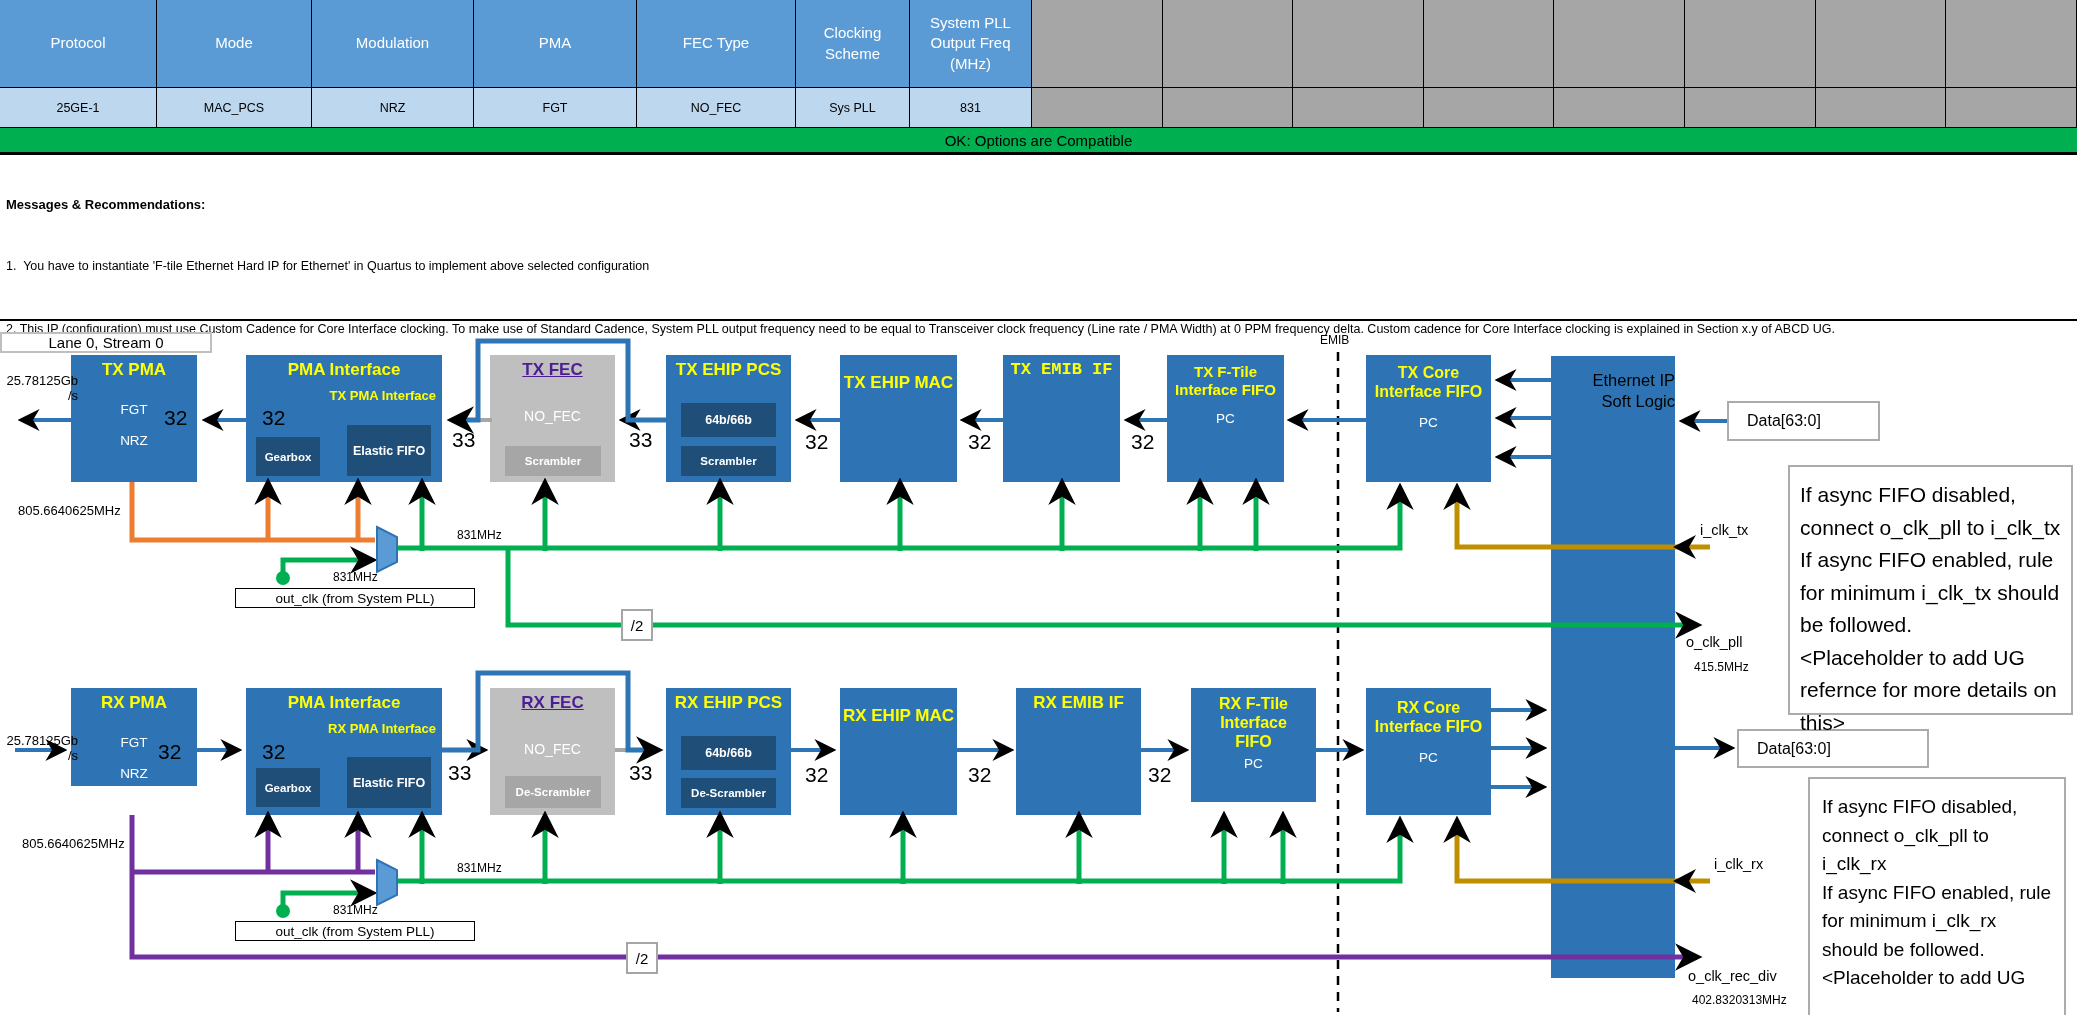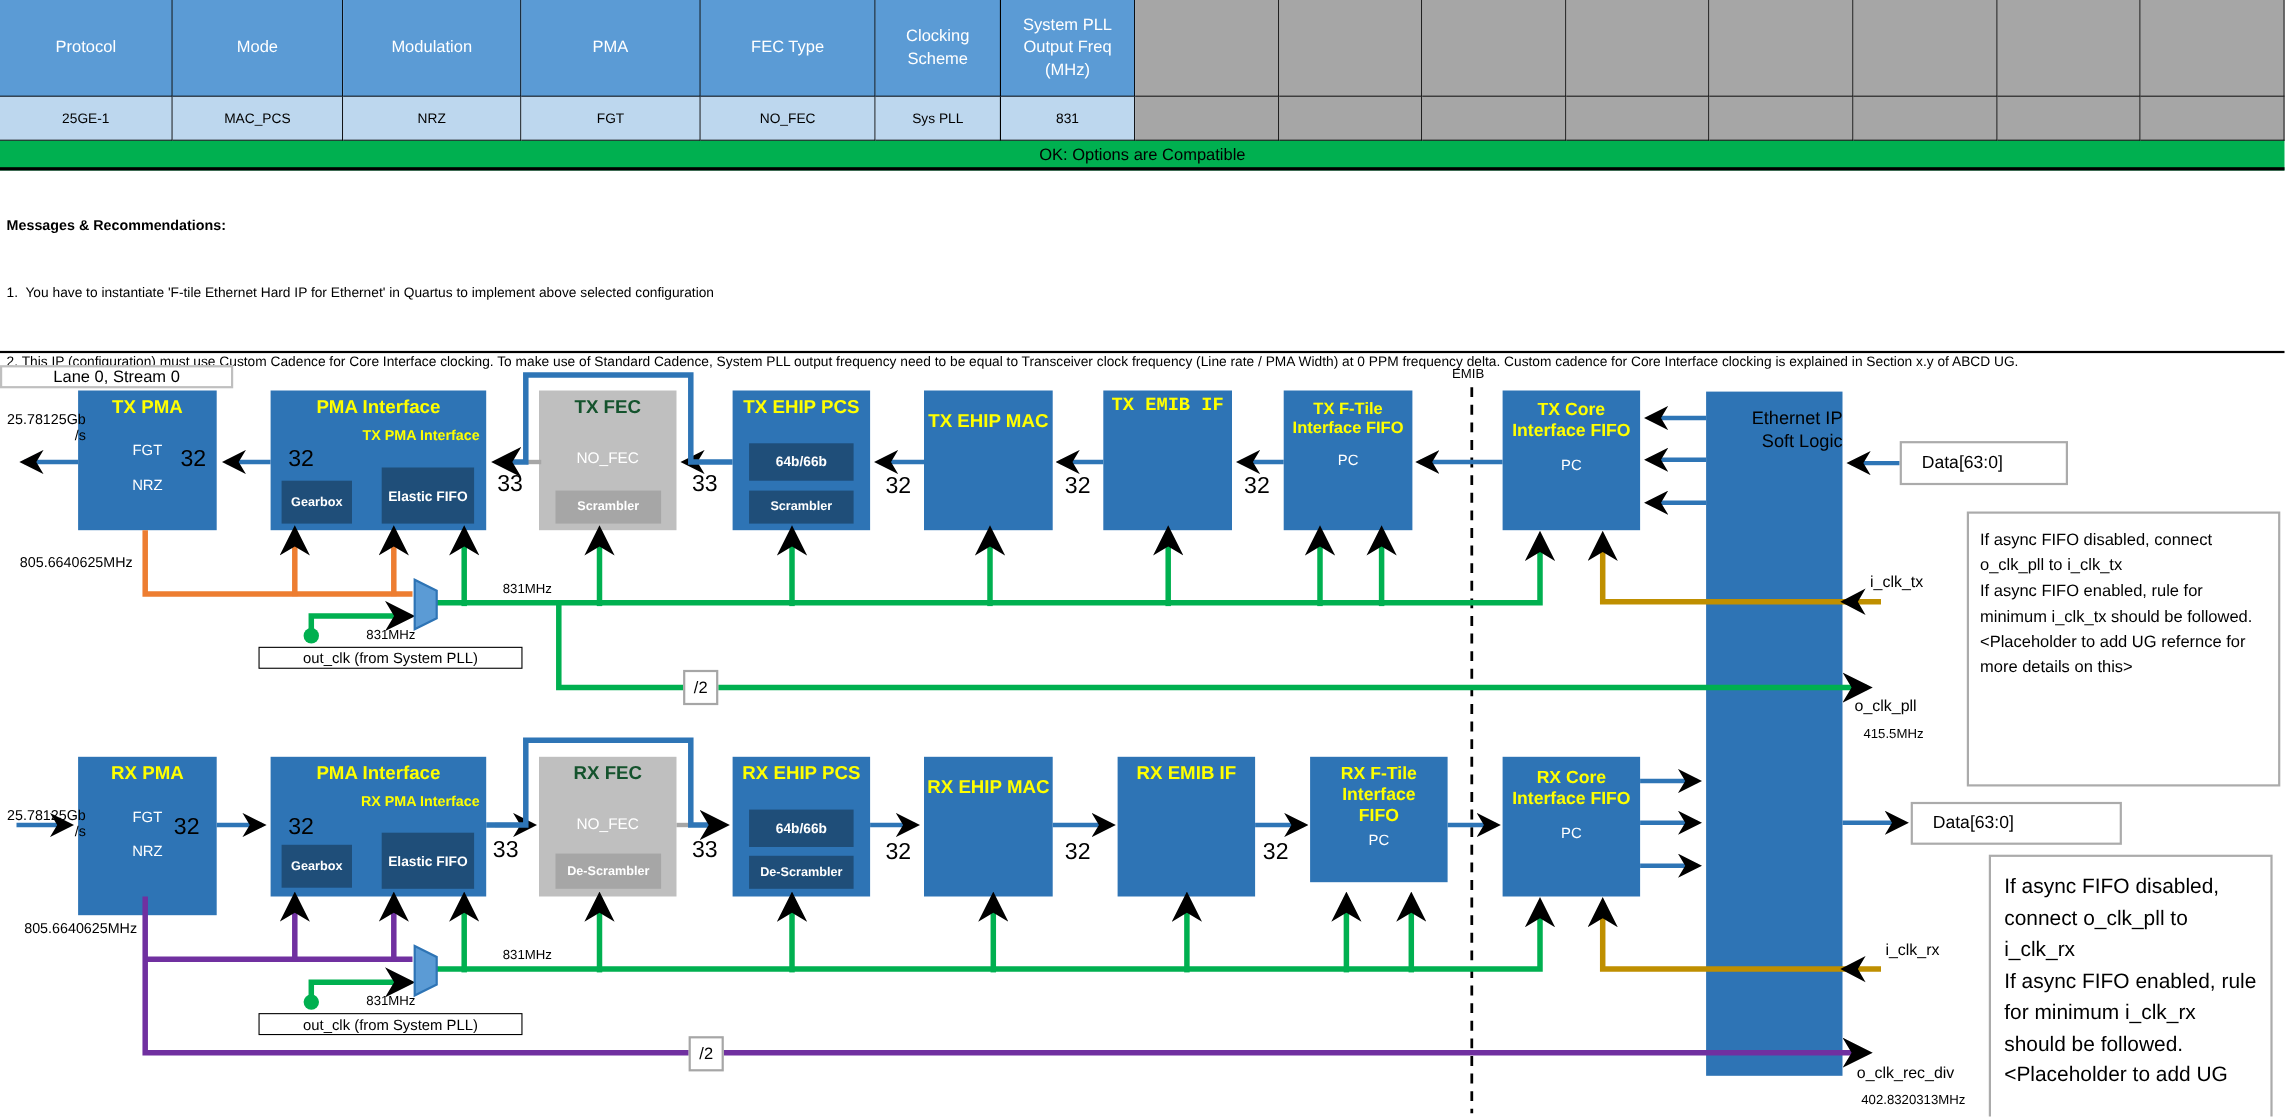--- a/index.html
+++ b/index.html
@@ -22,34 +22,34 @@
   .topline{position:absolute;top:319px;left:0;width:2077px;height:2px;background:#000;}
   
   .blk{position:absolute;background:#2E74B5;color:#fff;z-index:2;box-sizing:border-box;}
   .blk .title{color:#FFFF00;font-weight:bold;font-size:17px;text-align:center;padding-top:5px;}
   .blk .title.sm{font-size:15px;line-height:1.2;}
   .blk .subtitle{color:#FFFF00;font-weight:bold;font-size:13px;text-align:right;padding:8px 6px 0 0;}
   .blk .wline{color:#fff;font-size:13.5px;text-align:center;}
   .sub{position:absolute;background:#1F4E79;color:#fff;font-weight:bold;font-size:11.5px;
     display:flex;align-items:center;justify-content:center;text-align:center;}
   .grayblk{background:#BFBFBF;}
-  .grayblk .title{color:#14532d;}
+  .grayblk .title{color:#4c1d95;text-decoration:underline;}
   .graysub{background:#A6A6A6;color:#fff;}
   .eth-title{color:#000;font-size:16.5px;text-align:right;padding-top:14px;line-height:1.3;}
   
   .wbox{position:absolute;background:#fff;border:2px solid #ABABAB;z-index:6;color:#000;
     display:flex;align-items:center;box-sizing:border-box;font-size:16px;padding-left:18px;}
   .lane{position:absolute;background:#fff;border:2px solid #BFBFBF;z-index:6;color:#000;
     display:flex;align-items:center;justify-content:center;font-size:15px;box-sizing:border-box;}
   .outclk{position:absolute;background:#fff;border:1.5px solid #000;z-index:6;color:#000;
     display:flex;align-items:center;justify-content:center;font-size:13.5px;box-sizing:border-box;}
   .div2{position:absolute;background:#fff;border:2px solid #A6A6A6;z-index:6;color:#000;
     display:flex;align-items:center;justify-content:center;font-size:15px;box-sizing:border-box;}
   .note{position:absolute;background:#fff;border:2px solid #ABABAB;z-index:6;color:#000;
-    font-size:15px;line-height:1.55;padding:12px 10px;box-sizing:border-box;}
+    font-size:21px;line-height:1.55;padding:12px 10px;box-sizing:border-box;}
   .note.big{font-size:19px;line-height:1.5;padding:14px 12px;}
   
   .lbl{position:absolute;color:#000;z-index:4;white-space:nowrap;}
   .f12{font-size:12px;} .f13{font-size:13px;} .f14{font-size:14.5px;}
   .wnum{position:absolute;color:#000;z-index:4;font-size:21px;}
   .rate{position:absolute;color:#000;z-index:4;font-size:13px;width:78px;text-align:right;line-height:1.15;}
   svg.overlay{position:absolute;top:0;left:0;z-index:5;pointer-events:none;}
 </style>
 </head>
 <body>
@@ -142,21 +142,21 @@
   <div class="wline" style="margin-top:14px;">PC</div>
 </div>
 
 <div class="blk" style="left:1551px;top:356px;width:124px;height:622px;">
   <div class="eth-title">
     <div>Ethernet IP</div>
     <div>Soft Logic</div>
   </div>
 </div>
 
-<div class="blk" style="left:71px;top:688px;width:126px;height:144px;">
+<div class="blk" style="left:71px;top:688px;width:126px;height:98px;">
   <div class="title">RX PMA</div>
   <div class="wline" style="margin-top:22px;">FGT</div>
   <div class="wline" style="margin-top:16px;">NRZ</div>
 </div>
 
 <div class="blk" style="left:246px;top:688px;width:196px;height:127px;">
   <div class="title">PMA Interface</div>
   <div class="subtitle">RX PMA Interface</div>
   <div class="sub" style="left:10px;top:80px;width:64px;height:39px;">Gearbox</div>
   <div class="sub" style="left:101px;top:69px;width:84px;height:51px;font-size:12.5px;">Elastic FIFO</div>

